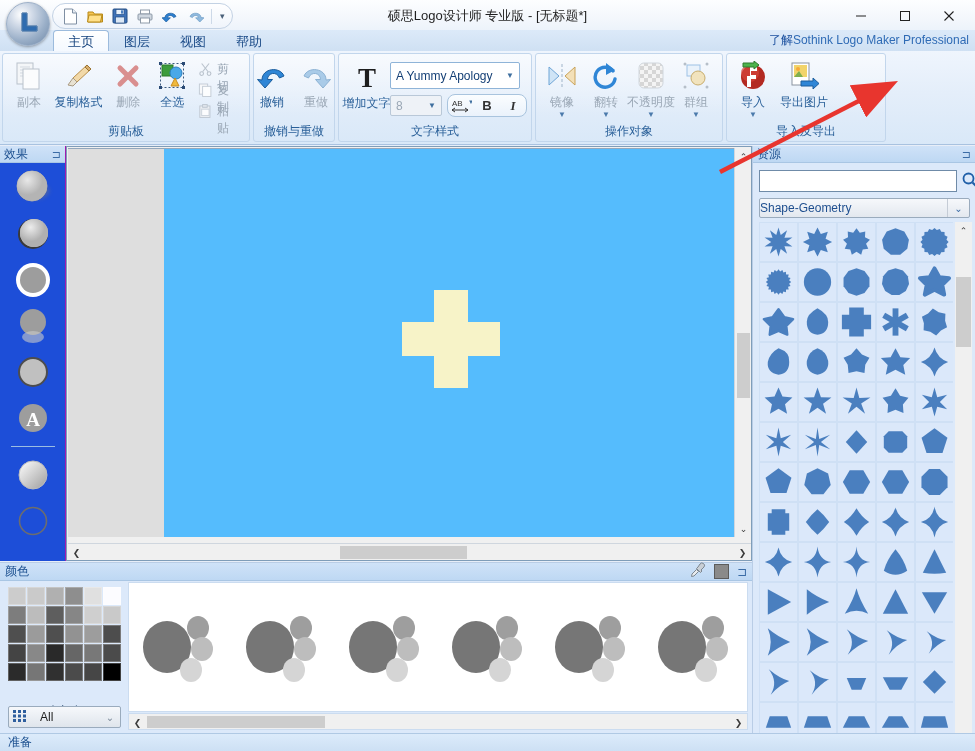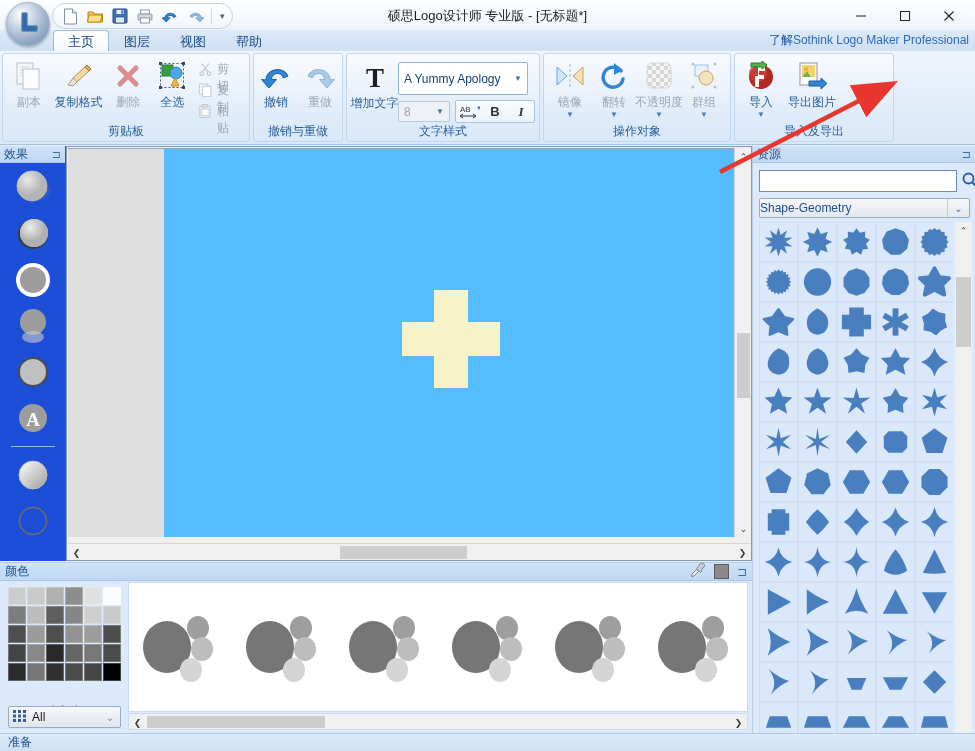--- a/index.html
+++ b/index.html
@@ -113,37 +113,37 @@
   .smallcol { display:flex; flex-direction:column; justify-content:flex-start; padding-top:2px; }
   .sbtn {
     display:flex; align-items:flex-start; gap:4px; padding:1px 5px 1px 3px;
     cursor:pointer; border:1px solid transparent; border-radius:3px; height:21px;
   }
   .sbtn .lbl { font-size:12px; color:#2a6099; }
   .sbtn.disabled .lbl { color:#9aa7b5; }
 
   
   .fontbox {
-    width:130px; height:33px; border:1px solid #8fb4d8; background:#fff;
+    width:130px; height:27px; border:1px solid #8fb4d8; background:#fff;
     display:flex; align-items:center; padding:0 2px 0 5px; font-size:12px; color:#143f75;
     border-radius:2px;
   }
   .fontbox .cv { flex:1; overflow:hidden; white-space:nowrap; }
   .dd-arrow { font-size:8px; color:#3f6f9f; padding:0 3px; }
   .sizebox {
     width:52px; height:21px; border:1px solid #b9c8d8; background:#eef2f7;
     display:flex; align-items:center; padding:0 2px 0 5px; font-size:12px; color:#9aa7b5;
     border-radius:2px;
   }
   .tsbtn {
     width:26px; height:21px; border:1px solid transparent; border-radius:2px;
     display:flex; align-items:center; justify-content:center; cursor:pointer;
     font-size:13px; color:#333;
   }
-  .tsgroup { display:flex; border:1px solid #a9c4de; border-radius:2px; background:linear-gradient(180deg,#fbfdff,#eaf2fb); }
+  .tsgroup { display:flex; border:1px solid #a9c4de; border-radius:8px; background:linear-gradient(180deg,#fbfdff,#eaf2fb); }
 
   
   .effects {
     position:absolute; left:0; top:146px; width:66px; height:415px;
     background:#1d4ed8; border-right:1px solid #a21caf;text-align:center;
   }
   .panel-hdr {
     height:17px; background: linear-gradient(180deg,#cfe2f8 0%,#bed8f3 100%);
     border-bottom:1px solid #a9c6e4;
     display:flex; align-items:center; padding:0 4px;
@@ -237,21 +237,21 @@
   }
   .sw { width:18px; height:18px; cursor:pointer; border:1px solid rgba(255,255,255,.25); }
   .morecolors {
     position:absolute; left:8px; top:140px; width:113px; text-align:center;
     font-size:12px; color:#2a4a6e; cursor:pointer;
   }
   .allcombo {
     position:absolute; left:8px; top:706px; width:113px; height:22px;
     border:1px solid #9aabbd; border-radius:2px;
     background: linear-gradient(180deg,#f6f8fb 0%,#dfe5ec 100%);
-    display:flex; align-items:center; padding-left:3px; cursor:pointer; gap:4px;
+    display:flex; align-items:center; padding-left:3px; cursor:pointer; gap:12px;
   }
   .allcombo .lbl { font-size:12px; color:#1c1c1c; }
   .allcombo .arw { margin-left:auto; width:20px; text-align:center; color:#7d8b9b; font-size:10px; }
   .gallery {
     position:absolute; left:128px; top:582px; width:620px; height:130px;
     background:#fff; border:1px solid #cbdcf0;
     display:flex; align-items:center; justify-content:space-around;
   }
   .gallery-item { width:95px; height:80px; cursor:pointer; }
   .gal-scroll {
@@ -441,21 +441,21 @@
               <rect x="5" y="1" width="5" height="3" fill="#dfe4ea" stroke="#bdc6d0"></rect>
               <rect x="4" y="6" width="8" height="7" fill="#fbfcfd" stroke="#c9d1da"></rect>
             </svg>
           <span class="lbl">粘贴</span>
         </div>
       </div>
     </div>
     <div class="rgroup-label">剪贴板</div>
   </div>
 
-  <div class="rgroup" style="width:90px">
+  <div class="rgroup" style="width:82px">
     <div class="rgroup-body" style="justify-content:center">
       <div class="rbtn">
         <div class="ico">
           <svg width="32" height="30" viewBox="0 0 32 30">
               <path d="M6 19 C6 7 24 5 28 15 L23.5 17 C21 10 11.5 11.5 11.5 18.5 L16.5 18.5 L9 27 L1.5 18.5 Z" fill="#2f86d6" stroke="#1a5c9c" stroke-width="1" stroke-linejoin="round"></path>
             </svg>
         </div>
         <div class="lbl">撤销</div>
       </div>
       <div class="rbtn disabled">

